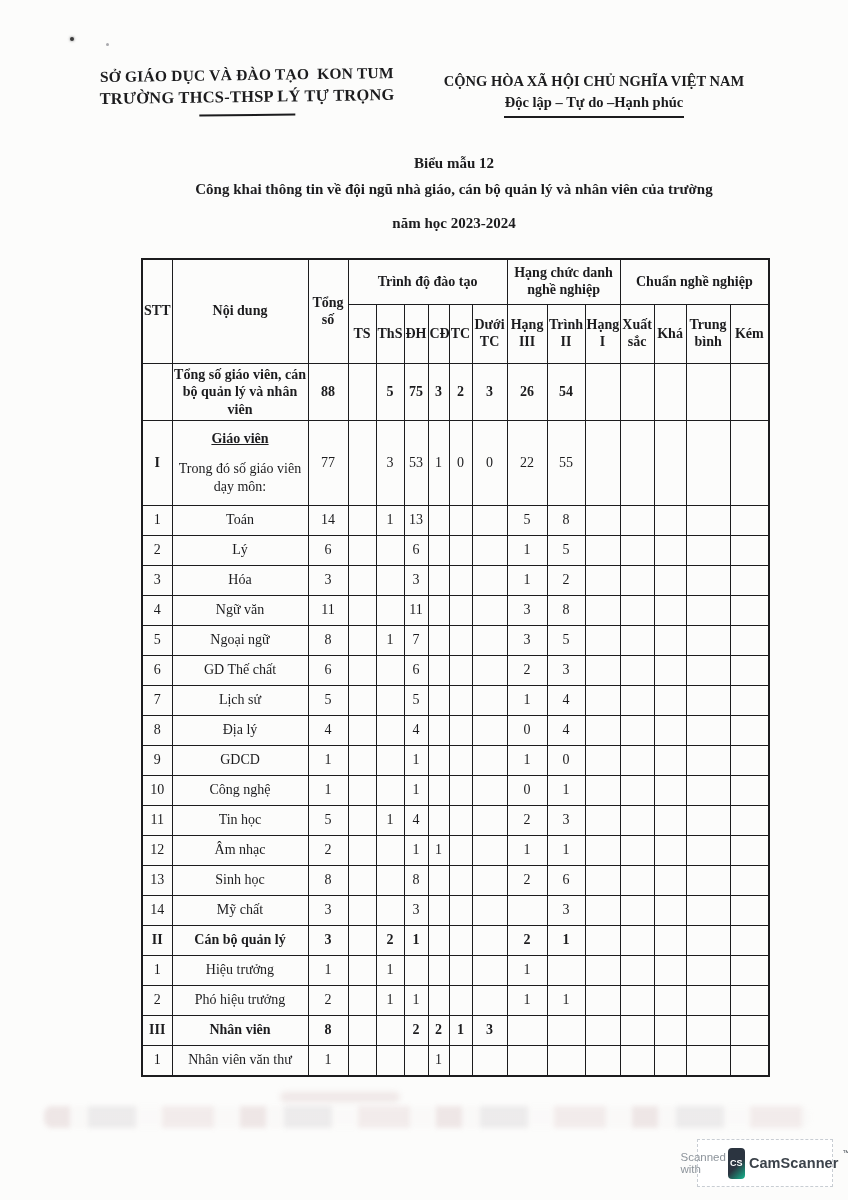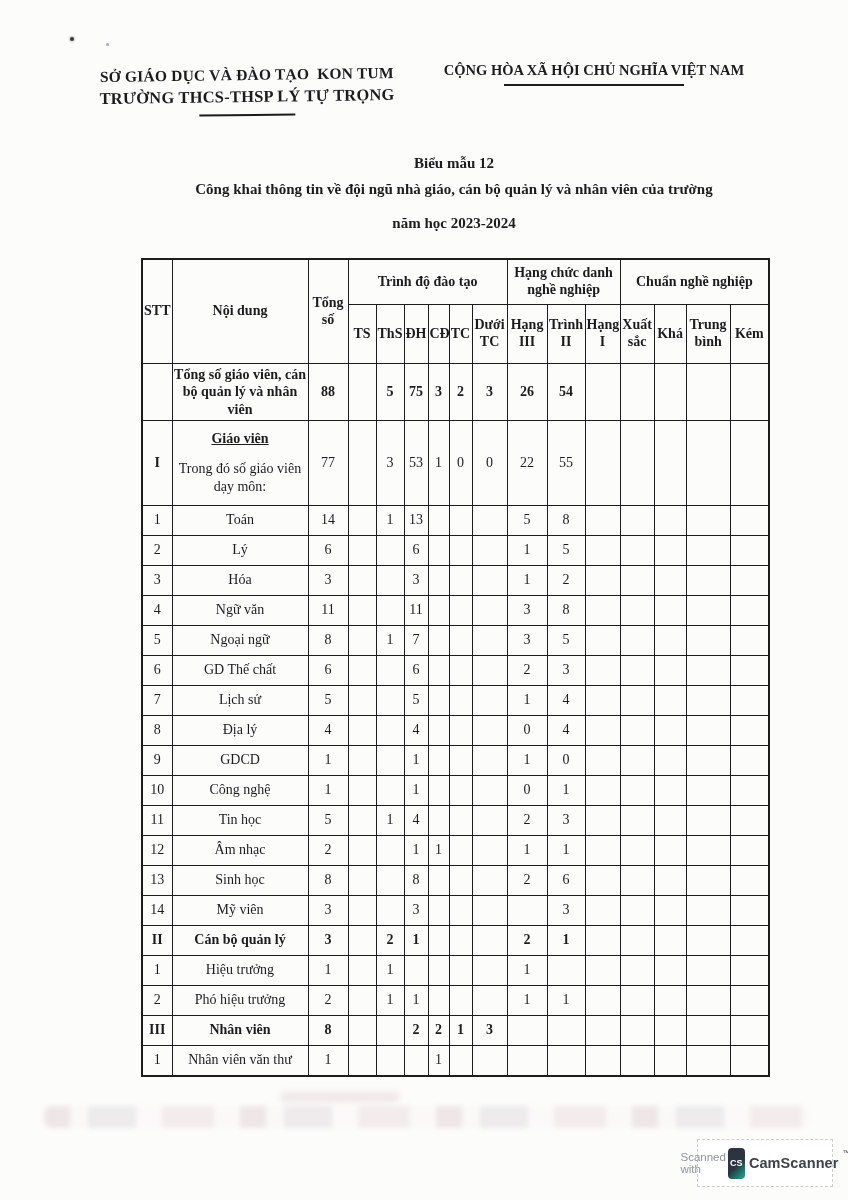--- a/index.html
+++ b/index.html
@@ -19,21 +19,21 @@
   .speck.s2{left:106px;top:43px;width:3px;height:3px;background:#a9a9ad;}
 
   
   .hdr-left{
     position:absolute;left:78px;top:66px;width:338px;text-align:center;
     transform:rotate(-0.8deg);font-weight:bold;
   }
   .hdr-left .l1{font-size:15.5px;letter-spacing:.2px;}
   .hdr-left .l2{font-size:16.5px;margin-top:3px;letter-spacing:.2px;}
   .hdr-right{
-    position:absolute;left:424px;top:62px;width:340px;text-align:center;font-weight:bold;
+    position:absolute;left:424px;top:73px;width:340px;text-align:center;font-weight:bold;
   }
   .hdr-right .l1{font-size:14.5px;}
   .hdr-right .l2{font-size:14.5px;margin-top:4px;}
   .rule{height:2px;background:var(--ink,#1c1c1e);margin:4px auto 0;}
   .rule-left{width:96px;margin-top:7px;transform:rotate(.3deg);}
   .rule-right{width:180px;margin-top:5px;}
 
   
   .title-block{position:absolute;left:58px;top:155px;width:792px;text-align:center;font-weight:bold;}
   .title-block .t1{font-size:15px;}
@@ -113,20 +113,21 @@
   <div class="speck s2"></div>
 
   <div class="hdr-left">
     <div class="l1">SỞ GIÁO DỤC VÀ ĐÀO TẠO &nbsp;KON TUM</div>
     <div class="l2">TRƯỜNG THCS-THSP LÝ TỰ TRỌNG</div>
     <div class="rule rule-left"></div>
   </div>
 
   <div class="hdr-right">
     <div class="l1">CỘNG HÒA XÃ HỘI CHỦ NGHĨA VIỆT NAM</div>
+    <div class="l2">Độc lập – Tự do –Hạnh phúc</div>
     <div class="rule rule-right"></div>
   </div>
 
   <div class="title-block">
     <div class="t1">Biểu mẫu 12</div>
     <div class="t2">Công khai thông tin về đội ngũ nhà giáo, cán bộ quản lý và nhân viên của trường</div>
     <div class="t3">năm học 2023-2024</div>
   </div>
 
   <table class="doc">
@@ -442,21 +443,21 @@
           <td class="c-num">2</td>
           <td class="c-num">6</td>
           <td class="c-num"></td>
           <td class="c-num"></td>
           <td class="c-num"></td>
           <td class="c-num"></td>
           <td class="c-num"></td>
         </tr>
         <tr>
           <td class="c-stt">14</td>
-          <td class="c-label">Mỹ viên</td>
+          <td class="c-label">Mỹ chất</td>
           <td class="c-num">3</td>
           <td class="c-num"></td>
           <td class="c-num"></td>
           <td class="c-num">3</td>
           <td class="c-num"></td>
           <td class="c-num"></td>
           <td class="c-num"></td>
           <td class="c-num"></td>
           <td class="c-num">3</td>
           <td class="c-num"></td>

